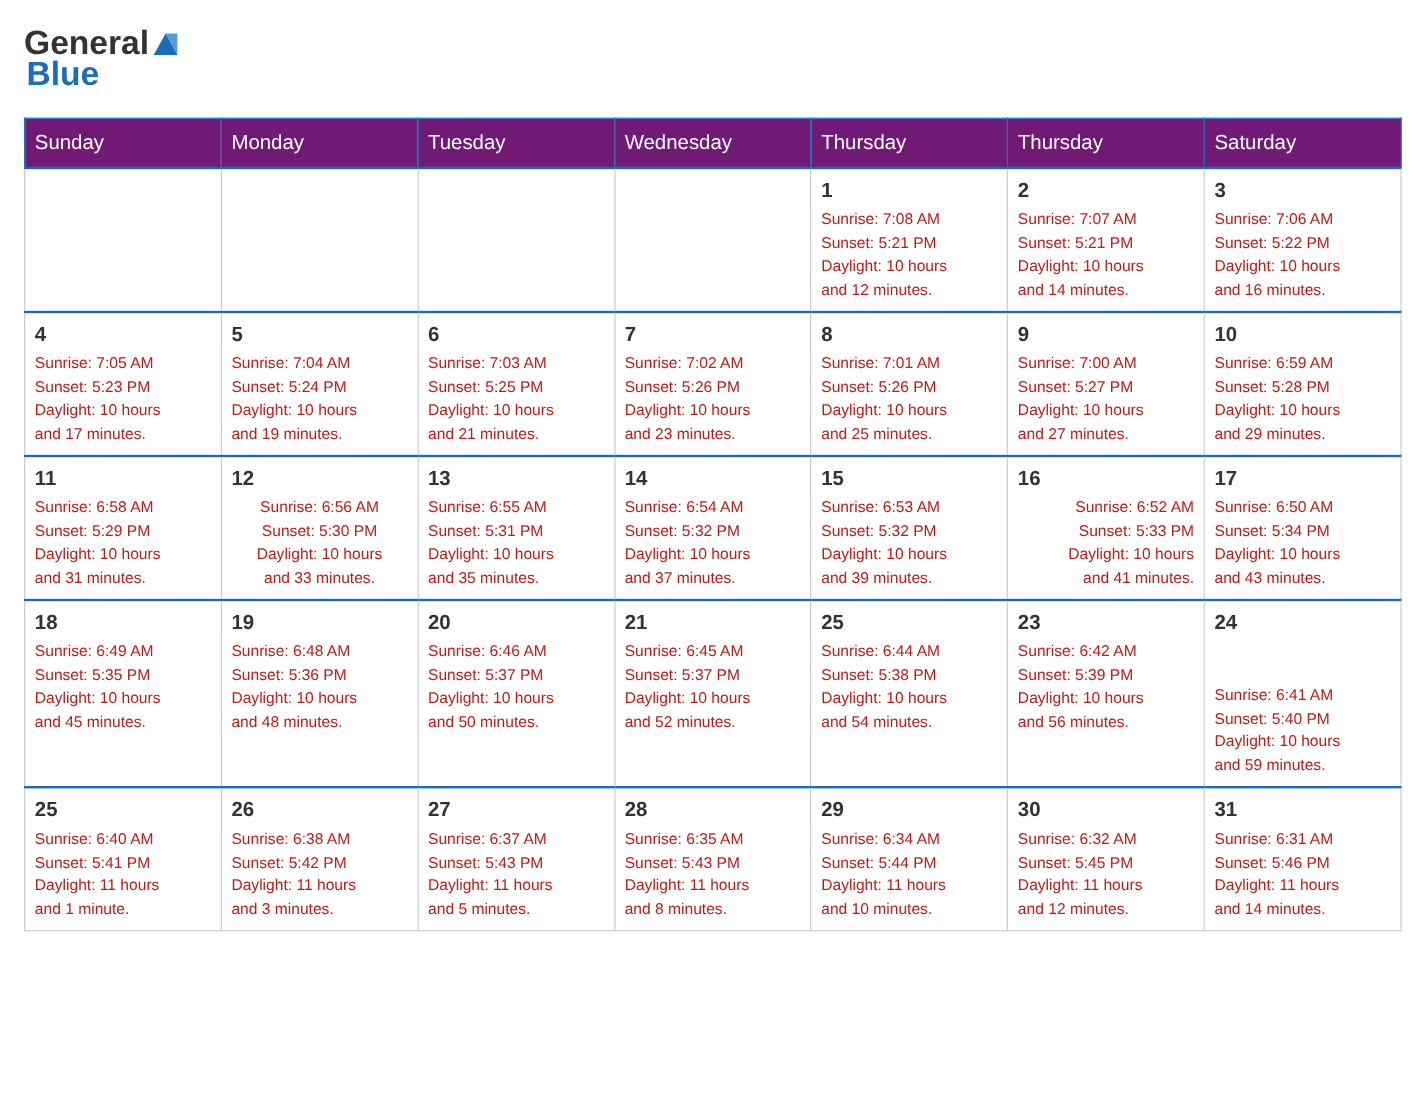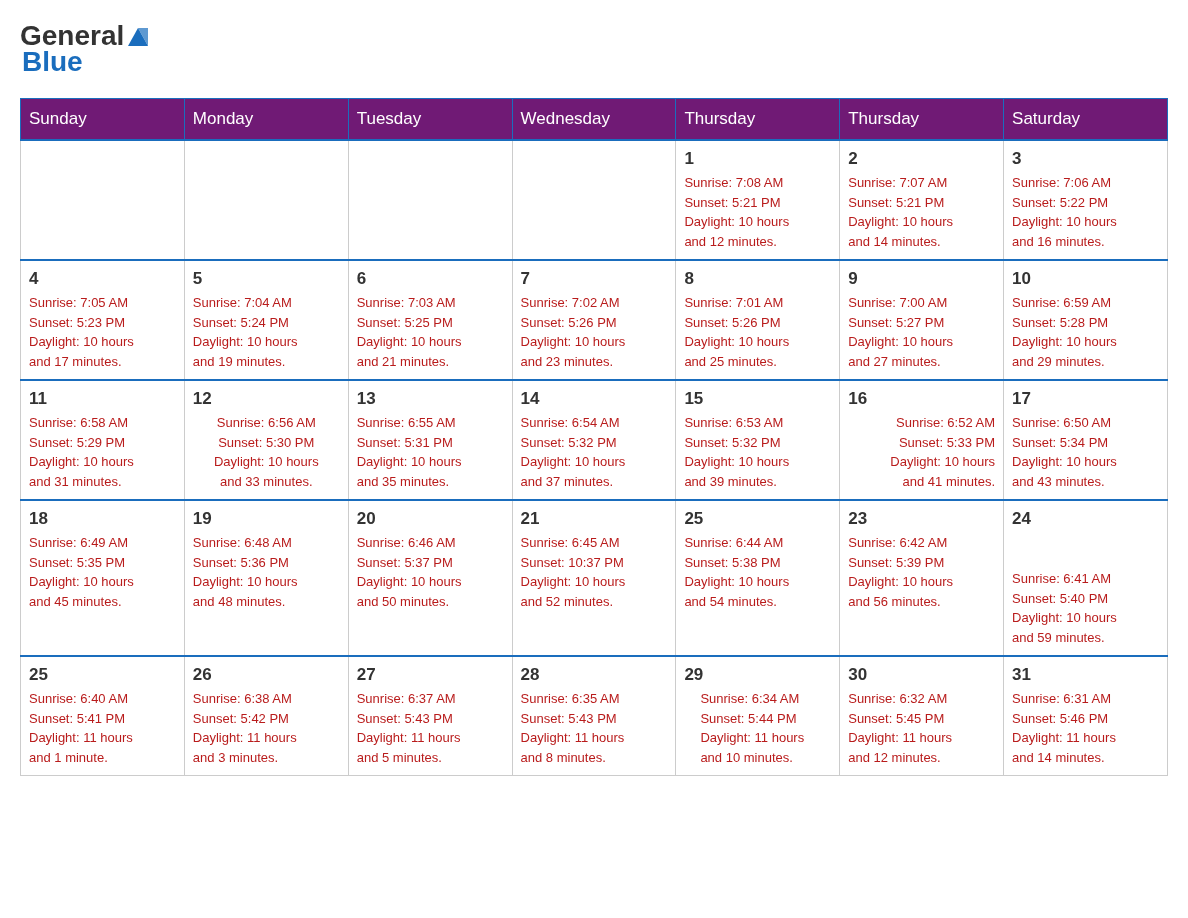--- a/index.html
+++ b/index.html
@@ -264,21 +264,21 @@
         <td>
           <span class="day-number">20</span>
           <div class="day-info" style="white-space: pre-line;">Sunrise: 6:46 AM
 Sunset: 5:37 PM
 Daylight: 10 hours
 and 50 minutes.</div>
         </td>
         <td>
           <span class="day-number">21</span>
           <div class="day-info" style="white-space: pre-line;">Sunrise: 6:45 AM
-Sunset: 10:37 PM
+Sunset: 5:37 PM
 Daylight: 10 hours
 and 52 minutes.</div>
         </td>
         <td>
           <span class="day-number">25</span>
           <div class="day-info" style="white-space: pre-line;">Sunrise: 6:44 AM
 Sunset: 5:38 PM
 Daylight: 10 hours
 and 54 minutes.</div>
         </td>
@@ -321,21 +321,21 @@
         </td>
         <td>
           <span class="day-number">28</span>
           <div class="day-info" style="white-space: pre-line;">Sunrise: 6:35 AM
 Sunset: 5:43 PM
 Daylight: 11 hours
 and 8 minutes.</div>
         </td>
         <td>
           <span class="day-number">29</span>
-          <div class="day-info" style="white-space: pre-line; margin-left: 16px;">Sunrise: 6:34 AM
+          <div class="day-info" style="white-space: pre-line;">Sunrise: 6:34 AM
 Sunset: 5:44 PM
 Daylight: 11 hours
 and 10 minutes.</div>
         </td>
         <td>
           <span class="day-number">30</span>
           <div class="day-info" style="white-space: pre-line;">Sunrise: 6:32 AM
 Sunset: 5:45 PM
 Daylight: 11 hours
 and 12 minutes.</div>

